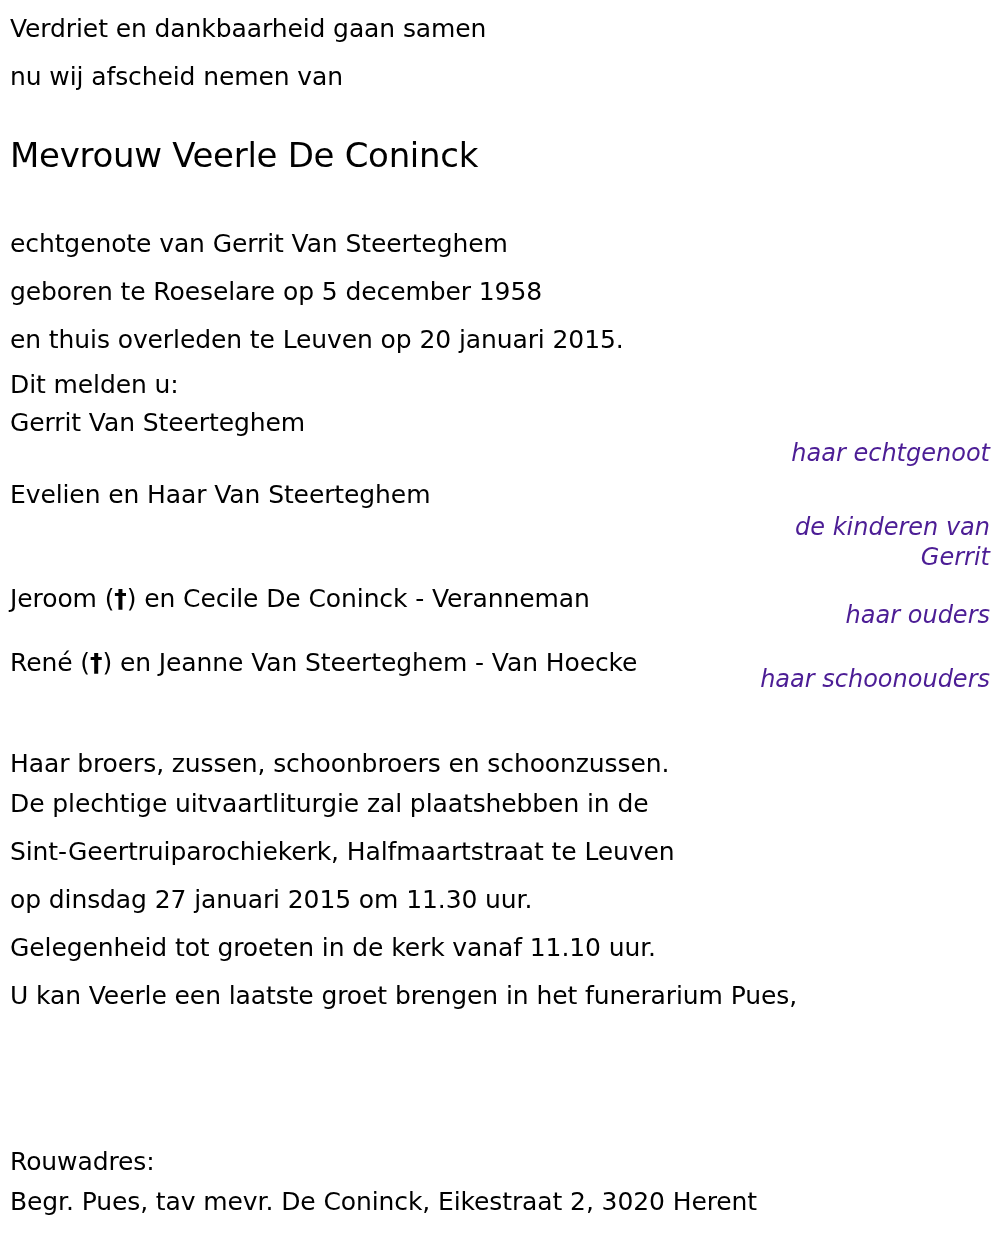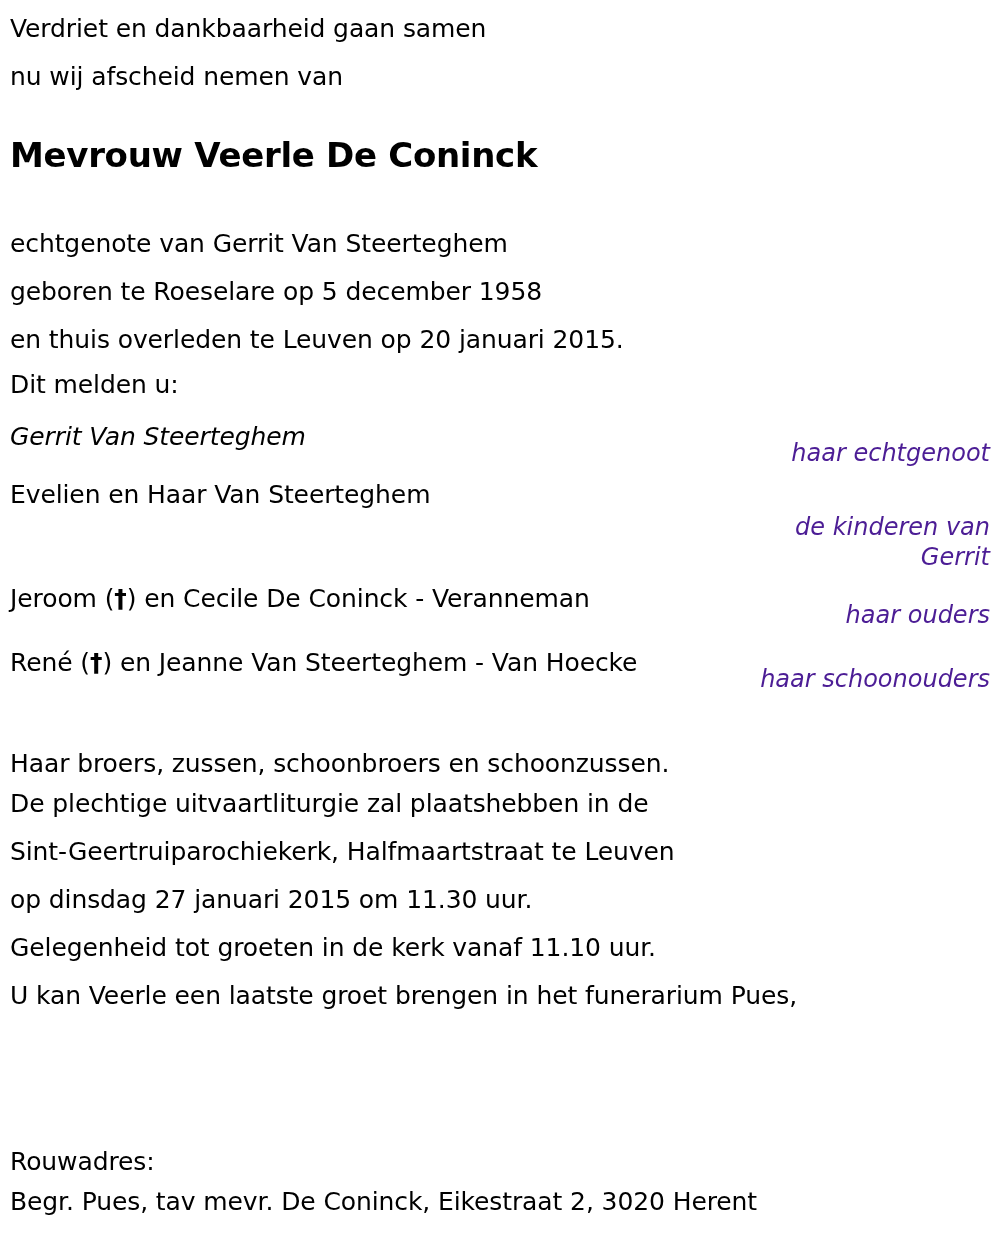--- a/index.html
+++ b/index.html
@@ -36,21 +36,21 @@
     font-family: "DejaVu Sans", sans-serif;
     font-size: 25px;
     line-height: 30px;
     color: #000000;
     letter-spacing: -0.1px;
   }
 
   .line.deceased-name {
     font-size: 34px;
     line-height: 40px;
-    font-weight: bold;
+    font-weight: normal;
     letter-spacing: -0.3px;
   }
 
   .rel-label {
     position: absolute;
     right: 10px;
     left: auto;
     text-align: right;
     white-space: nowrap;
     font-family: "DejaVu Sans", sans-serif;
@@ -76,21 +76,21 @@
   <h1 class="line deceased-name" style="top:135px; margin:0;">Mevrouw Veerle De Coninck</h1>
 
   <div class="line" style="top:229px;">echtgenote van Gerrit Van Steerteghem</div>
 
   <div class="line" style="top:277px;">geboren te Roeselare op 5 december 1958</div>
 
   <div class="line" style="top:325px;">en thuis overleden te Leuven op 20 januari 2015.</div>
 
   <div class="line" style="top:370px;">Dit melden u:</div>
 
-  <div class="line" style="top:422px;font-style:italic;">Gerrit Van Steerteghem</div>
+  <div class="line" style="top:408px;">Gerrit Van Steerteghem</div>
 
   <div class="rel-label" style="top:438px;">haar echtgenoot</div>
 
   <div class="line" style="top:480px;">Evelien en Haar Van Steerteghem</div>
 
   <div class="rel-label" style="top:512px;">de kinderen van</div>
 
   <div class="rel-label" style="top:542px;">Gerrit</div>
 
   <div class="line" style="top:584px;">

